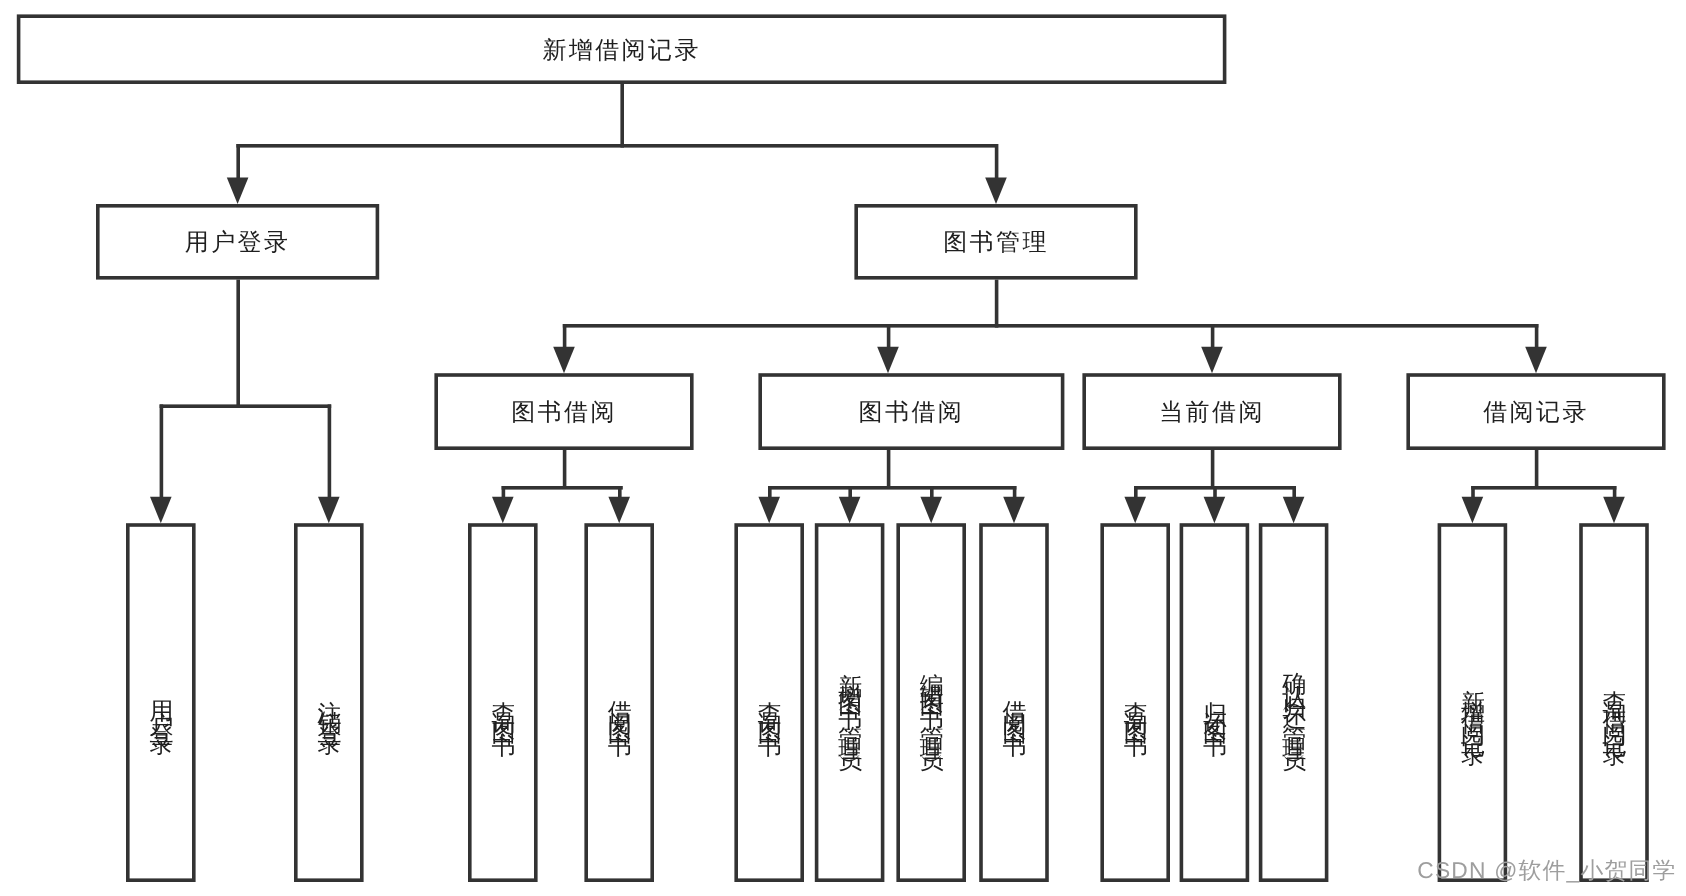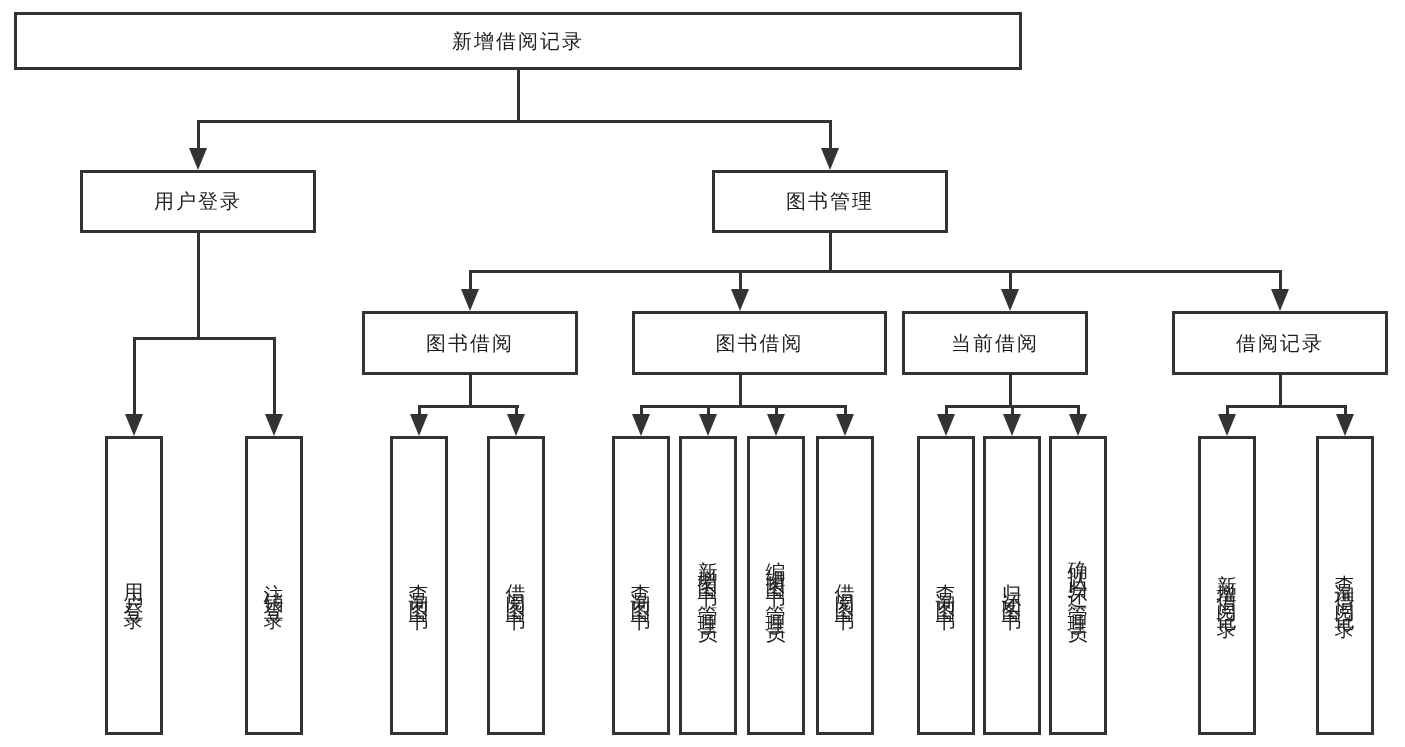--- a/index.html
+++ b/index.html
@@ -107,21 +107,21 @@
   <div class="arw" style="left:731px;top:289px"></div>
   <div class="arw" style="left:1001px;top:289px"></div>
   <div class="arw" style="left:1271px;top:289px"></div>
 
   <div class="box" style="left:362px;top:311px;width:216px;height:64px">
     <span>图书借阅</span>
   </div>
   <div class="box" style="left:632px;top:311px;width:255px;height:64px">
     <span>图书借阅</span>
   </div>
-  <div class="box" style="left:902px;top:311px;width:186px;height:64px">
+  <div class="box" style="left:902px;top:311px;width:216px;height:64px">
     <span>当前借阅</span>
   </div>
   <div class="box" style="left:1172px;top:311px;width:216px;height:64px">
     <span>借阅记录</span>
   </div>
 
   <div class="v" style="left:469px;top:374px;height:33px"></div>
   <div class="h" style="left:418px;top:405px;width:101px"></div>
   <div class="v" style="left:418px;top:405px;height:11px"></div>
   <div class="v" style="left:515px;top:405px;height:11px"></div>
@@ -192,14 +192,15 @@
     <span class="vtext">确认归还（管理员）</span>
   </div>
 
   <div class="box vbox" style="left:1198px">
     <span class="vtext">新增借阅记录</span>
   </div>
   <div class="box vbox" style="left:1316px">
     <span class="vtext">查询借阅记录</span>
   </div>
 
+  <div class="watermark">CSDN @软件_小贺同学</div>
 
 </div>
 
 </body></html>

